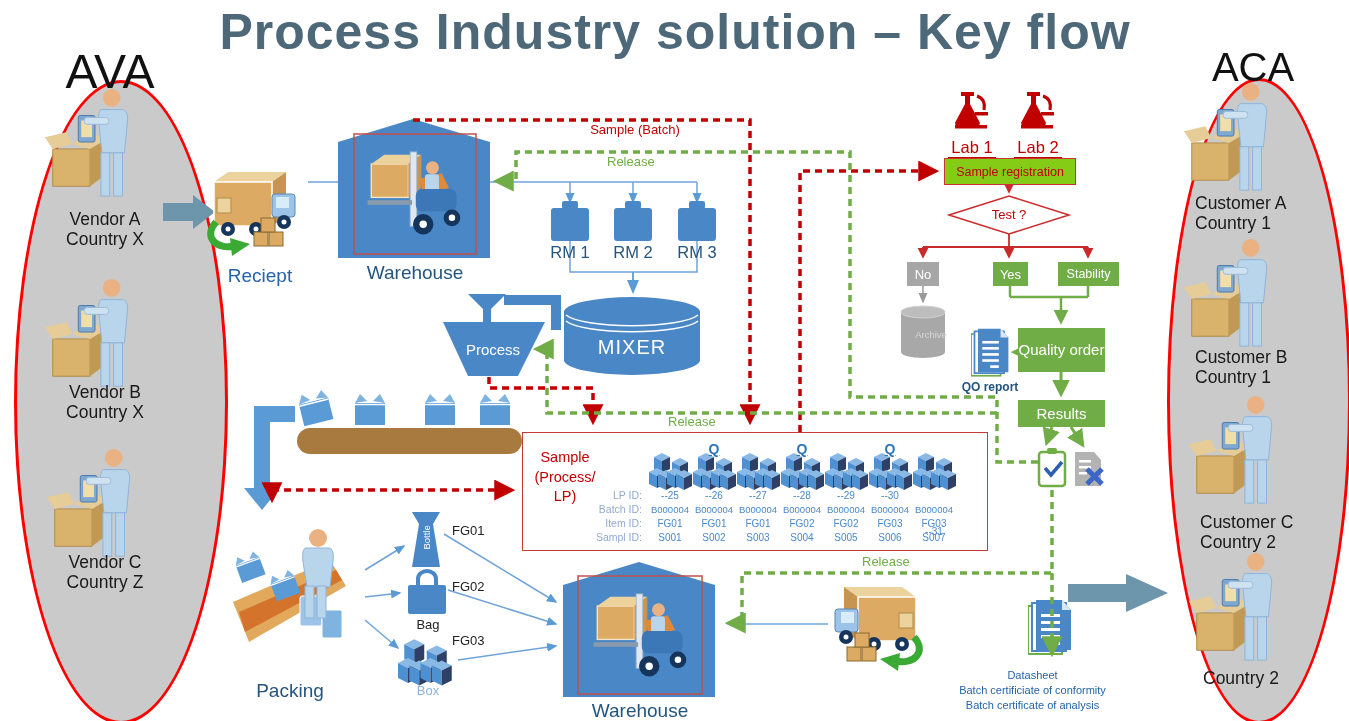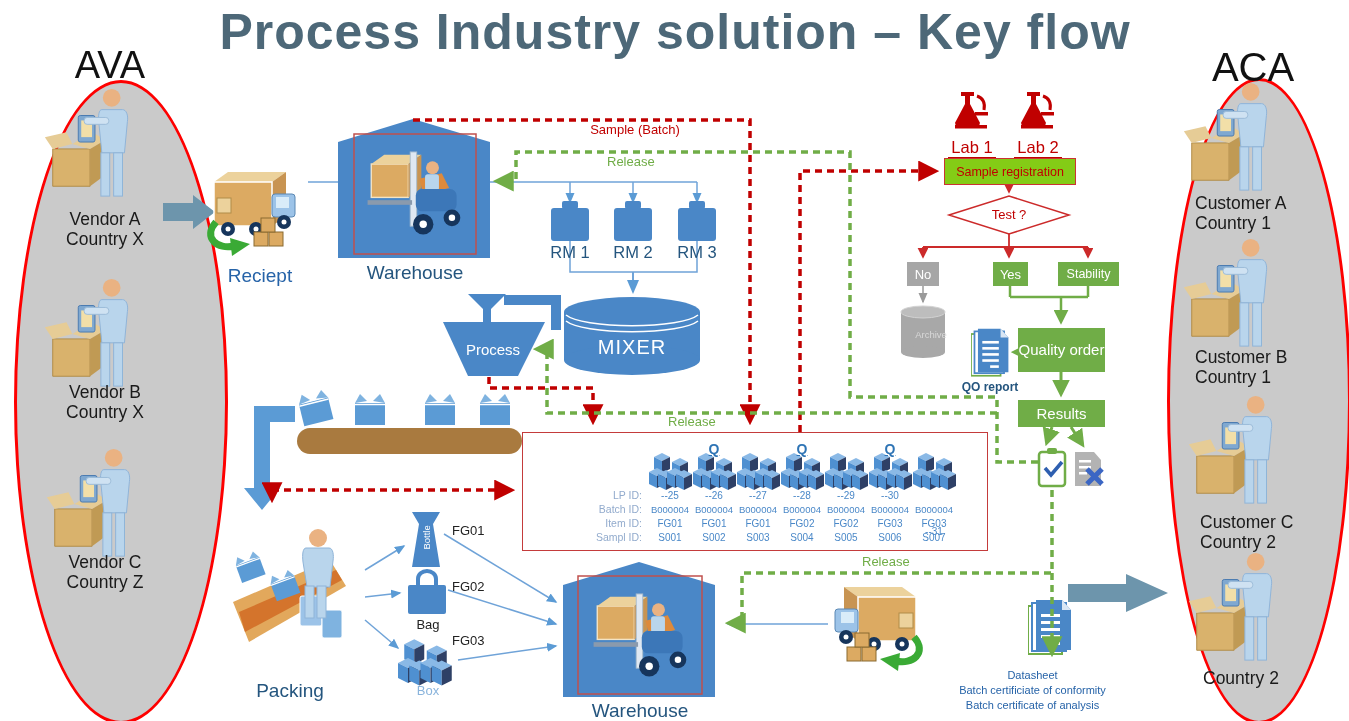--- a/index.html
+++ b/index.html
@@ -332,21 +332,21 @@
     <g stroke="#70ad47" stroke-width="3.5" stroke-dasharray="7 5" fill="none">
       <path d="M1038,462 H997 V397 H850 V152 H516 V181 H498" marker-end="url(#m-green)"></path>
       <path d="M997,413 H547 V349 H538" marker-end="url(#m-green)"></path>
       <path d="M1052,490 V573 H742 V623 H730" marker-end="url(#m-green)"></path>
       <path d="M1052,573 V652" marker-end="url(#m-green)"></path>
     </g>
   </svg>
 
   <div class="lbl ctr" style="left:170px;top:4px;width:1010px;font-size:50px;font-weight:700;color:#4d6878;letter-spacing:1px;">Process Industry solution – Key flow</div>
 
-  <div class="lbl ctr" style="left:45px;top:44px;width:130px;font-size:38px;color:#111;">AVA</div>
+  <div class="lbl ctr" style="left:45px;top:44px;width:130px;font-size:48px;color:#111;">AVA</div>
   <div class="lbl ctr" style="left:1188px;top:44px;width:130px;font-size:40px;color:#111;">ACA</div>
 
   <div class="lbl ctr" style="left:35px;top:209px;width:140px;font-size:17.5px;color:#1a1a1a;">
     <div>Vendor A</div>
       <div>Country X</div>
     </div>
   <div class="lbl ctr" style="left:35px;top:382px;width:140px;font-size:17.5px;color:#1a1a1a;">
     <div>Vendor B</div>
       <div>Country X</div>
     </div>
@@ -400,20 +400,25 @@
   <div class="flowbox gbox ctr" style="left:1018px;top:328px;width:87px;height:44px;font-size:15px;line-height:1.25;">Quality order</div>
   <div class="lbl ctr dknav" style="left:958px;top:381px;width:64px;font-size:12px;font-weight:bold;">QO report</div>
   <div class="flowbox gbox" style="left:1018px;top:400px;width:87px;height:27px;font-size:15px;">Results</div>
 
   <div class="lbl ctr redtx" style="left:575px;top:123px;width:120px;font-size:13px;">Sample (Batch)</div>
   <div class="lbl greentx" style="left:607px;top:155px;width:70px;font-size:13px;">Release</div>
   <div class="lbl greentx" style="left:668px;top:415px;width:60px;font-size:13px;">Release</div>
   <div class="lbl greentx" style="left:862px;top:555px;width:60px;font-size:13px;">Release</div>
 
   <div class="abs" style="left:522px;top:432px;width:464px;height:117px;border:1.5px solid #c43b3b;"></div>
+  <div class="lbl ctr redtx" style="left:528px;top:448px;width:74px;font-size:14.5px;line-height:1.35;">
+    <div>Sample</div>
+    <div>(Process/</div>
+    <div>LP)</div>
+  </div>
   <div class="qlbl" style="left:704px;top:441px;">Q</div>
   <div class="qlbl" style="left:792px;top:441px;">Q</div>
   <div class="qlbl" style="left:880px;top:441px;">Q</div>
 
   <div class="tbllbl" style="top:489px;">LP ID:</div>
   <div class="tbllbl" style="top:503px;">Batch ID:</div>
   <div class="tbllbl" style="top:517px;">Item ID:</div>
   <div class="tbllbl" style="top:531px;">Sampl ID:</div>
 
   <div class="tblval" style="left:648px;top:490px;">--25</div>

